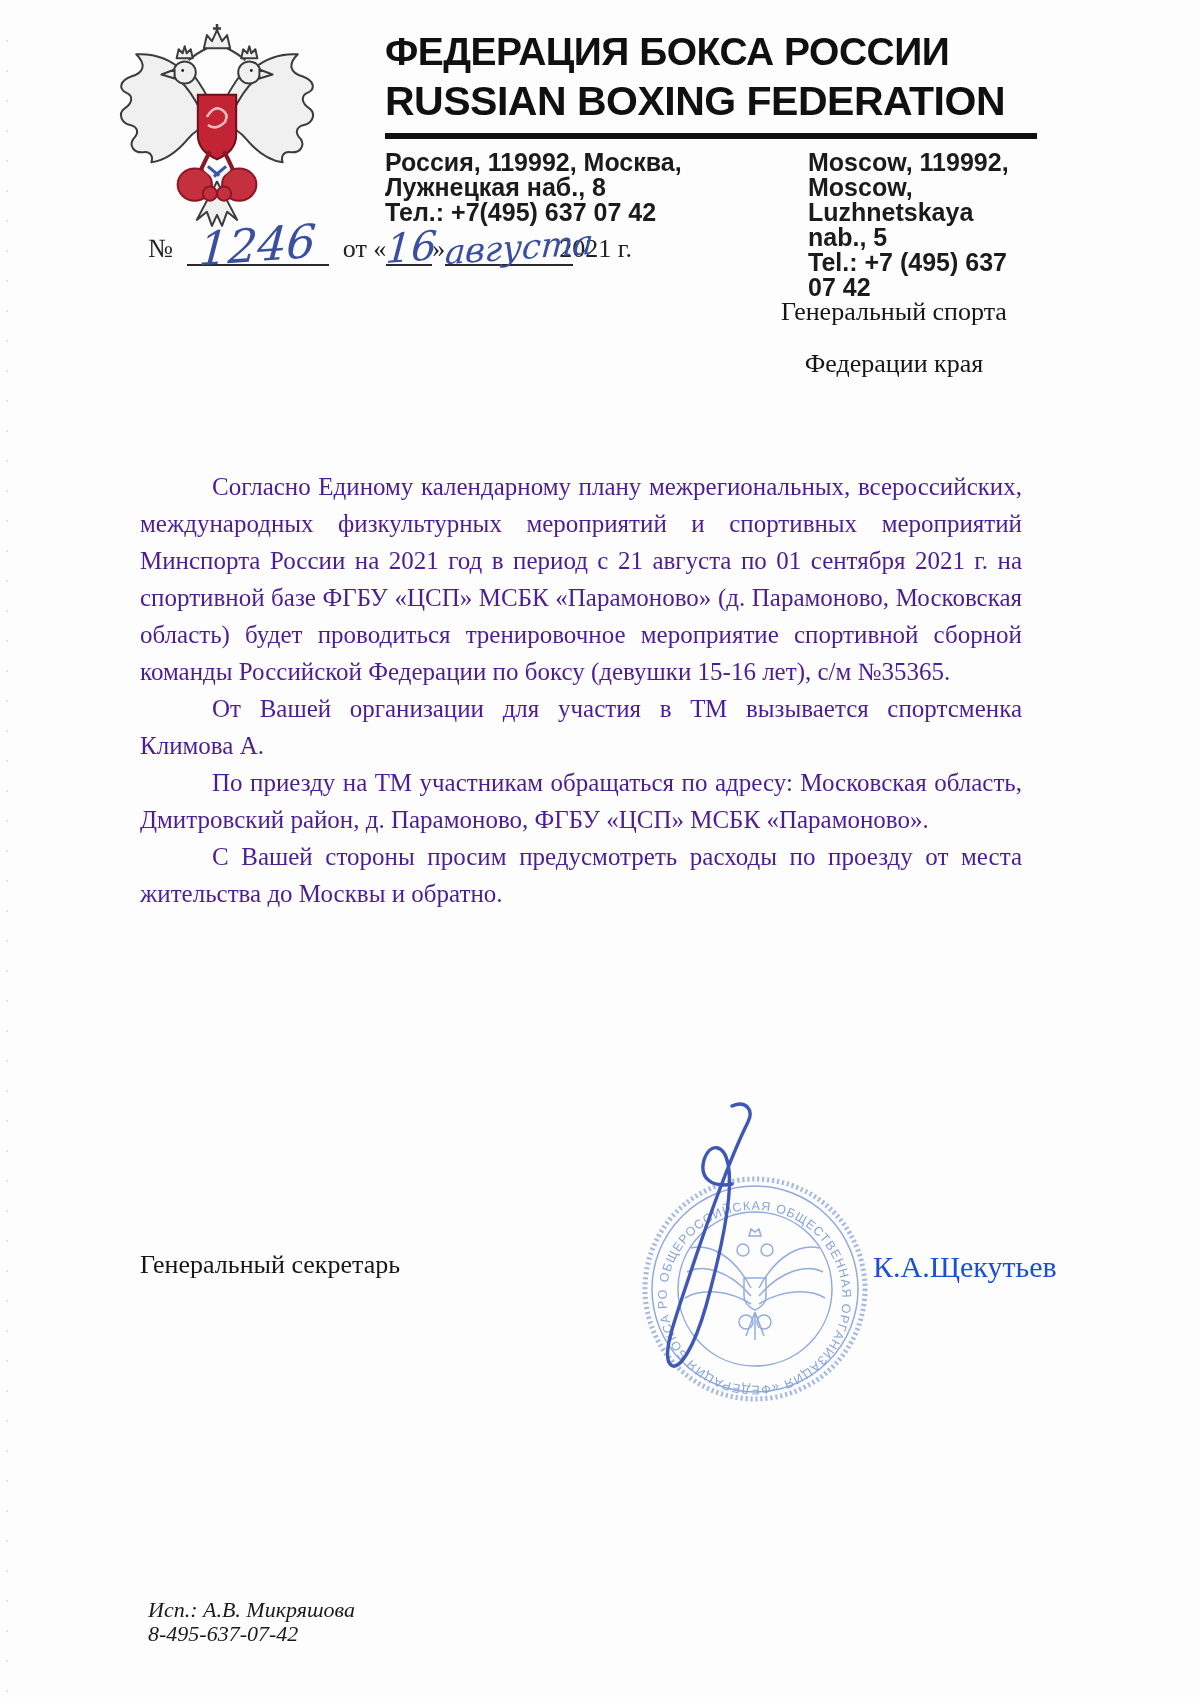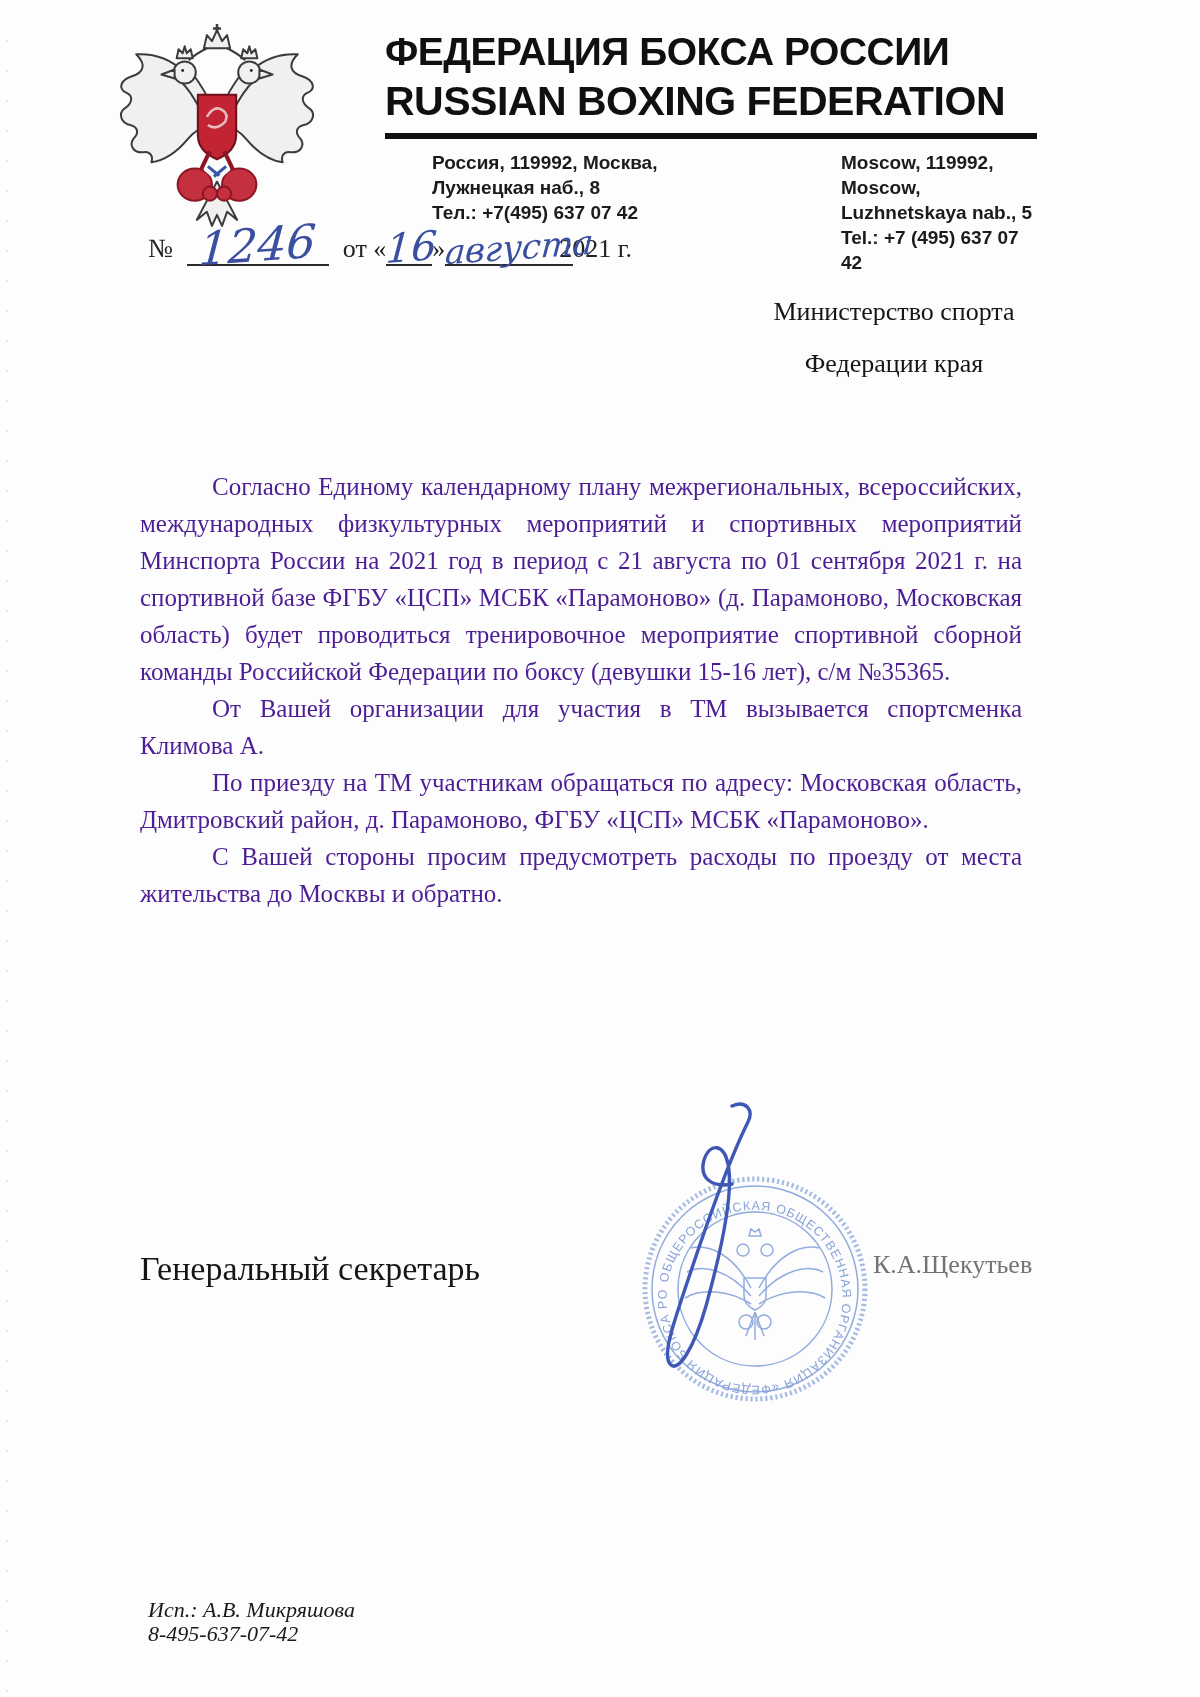--- a/index.html
+++ b/index.html
@@ -28,21 +28,21 @@
     font-size:39px;line-height:52px;letter-spacing:-0.5px;color:#101010;white-space:nowrap;
   }
   .org-en{
     font-family:"Liberation Sans",sans-serif;font-weight:bold;
     font-size:41px;line-height:46px;letter-spacing:-0.5px;color:#101010;white-space:nowrap;
   }
   .head-rule{height:6px;background:#101010;margin-top:9px;}
   .addr-row{display:flex;margin-top:11px;}
   .addr{
     font-family:"Liberation Sans",sans-serif;font-weight:bold;
-    font-size:19px;line-height:25px;color:#1b1b1b;margin-left:47px;
+    font-size:25px;line-height:25px;color:#1b1b1b;
   }
   .addr-ru{width:423px;}
   .addr-en{width:229px;}
 
   
   .ref-line{
     position:absolute;left:148px;top:224px;display:flex;align-items:baseline;
     font-size:26px;color:#222;
   }
   .uline{display:inline-block;border-bottom:2px solid #2a2a2a;text-align:center;position:relative;}
@@ -67,22 +67,22 @@
   }
 
   
   .body-text{
     position:absolute;left:140px;top:468px;width:882px;
     font-size:25px;line-height:37px;text-align:justify;color:#4c1d95;
   }
   .body-text p{text-indent:72px;margin:0;}
 
   
-  .sig-title{position:absolute;left:140px;top:1250px;font-size:34px;color:#161616;}
-  .sig-name{position:absolute;left:873px;top:1250px;font-size:26px;color:#737373;}
+  .sig-title{position:absolute;left:140px;top:1250px;font-size:26px;color:#161616;}
+  .sig-name{position:absolute;left:873px;top:1250px;font-size:30px;color:#1d4ed8;}
   .stamp{position:absolute;left:638px;top:1172px;width:234px;height:234px;z-index:1;opacity:.92;}
   .sig-scribble{position:absolute;left:612px;top:1096px;width:200px;height:320px;z-index:2;}
 
   
   .footer{
     position:absolute;left:148px;top:1598px;
     font-size:22px;line-height:24px;color:#1a1a1a;font-style:italic;
   }
 </style>
 </head>
@@ -153,21 +153,21 @@
     <span class="uline u-num"><span class="hw hw-num">1246</span></span>
     <span class="ref-gap"></span>
     <span>от «</span>
     <span class="uline u-day"><span class="hw hw-day">16</span></span>
     <span>»</span>
     <span class="uline u-month"><span class="hw hw-month">августа</span></span>
     <span class="year">2021 г.</span>
   </div>
 
   <div class="recipient">
-    <div>Министерство спорта</div>
+    <div>Генеральный спорта</div>
     <div>Федерации края</div>
   </div>
 
   <div class="body-text">
     <p>Согласно Единому календарному плану межрегиональных, всероссийских, международных физкультурных мероприятий и спортивных мероприятий Минспорта России на 2021 год в период с 21 августа по 01 сентября 2021 г. на спортивной базе ФГБУ «ЦСП» МСБК «Парамоново» (д. Парамоново, Московская область) будет проводиться тренировочное мероприятие спортивной сборной команды Российской Федерации по боксу (девушки 15-16 лет), с/м №35365.</p>
     <p>От Вашей организации для участия в ТМ вызывается спортсменка Климова А.</p>
     <p>По приезду на ТМ участникам обращаться по адресу: Московская область, Дмитровский район, д. Парамоново, ФГБУ «ЦСП» МСБК «Парамоново».</p>
     <p>С Вашей стороны просим предусмотреть расходы по проезду от места жительства до Москвы и обратно.</p>
   </div>
 

